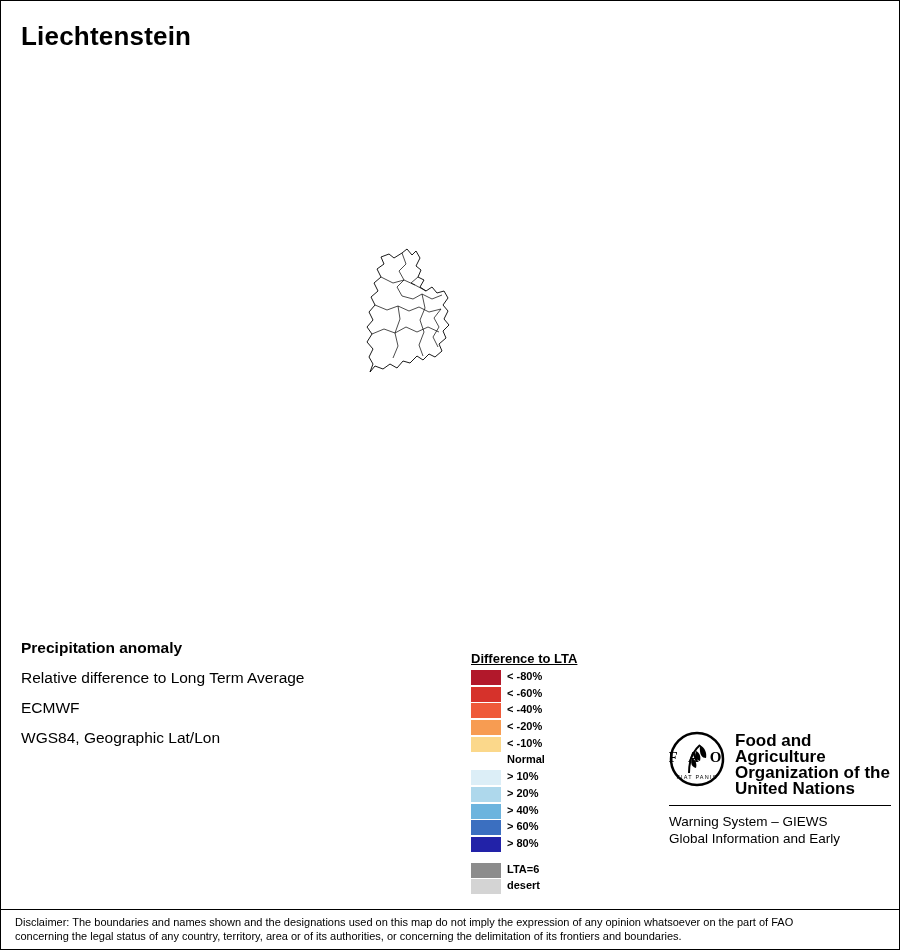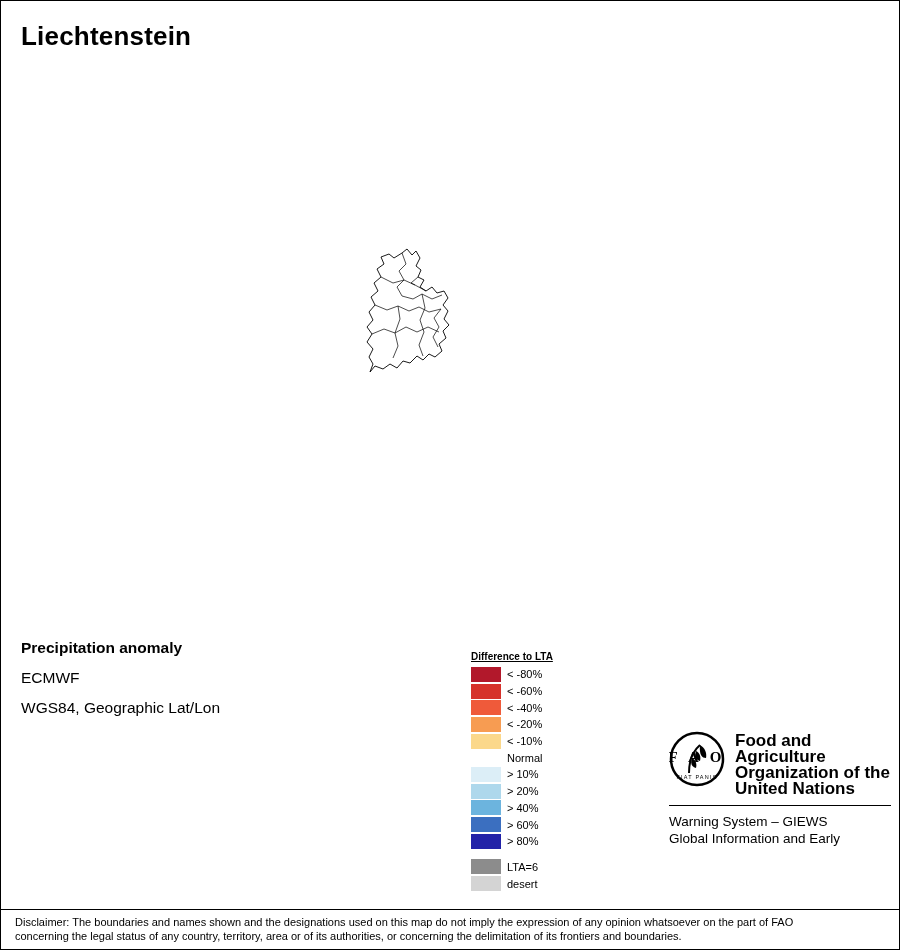--- a/index.html
+++ b/index.html
@@ -50,33 +50,33 @@
   .meta-line.bold {
     font-weight: bold;
   }
   .legend {
     position: absolute;
     left: 470px;
     top: 650px;
     width: 170px;
   }
   .legend-title {
-    font-size: 10px;
+    font-size: 13px;
     font-weight: bold;
     color: #000000;
     text-decoration: underline;
     margin-bottom: 4px;
   }
   .legend-rows {
     display: block;
   }
   .legend-row {
     display: flex;
-    align-items: center;
     height: 16.7px;
+    font-weight: bold;
   }
   .legend-swatch {
     width: 30px;
     height: 15px;
     display: inline-block;
     flex: 0 0 auto;
   }
   .legend-swatch.empty {
     background: transparent;
   }
@@ -160,20 +160,21 @@
         <path d="M397,245 L399,258 L394,272 L397,285 L392,297" fill="none" stroke-width="0.7"></path>
         <path d="M421,233 L424,247 L419,259 L423,271 L418,284 L422,295" fill="none" stroke-width="0.7"></path>
         <path d="M440,248 L433,257 L438,266 L432,276 L437,286" fill="none" stroke-width="0.7"></path>
         <path d="M417,216 L410,222 L414,224" fill="none" stroke-width="0.7"></path>
       </g>
     </svg>
   </div>
 
   <div class="meta-block">
     <div class="meta-line bold">Precipitation anomaly</div>
+    <div class="meta-line">Relative difference to Long Term Average</div>
     <div class="meta-line">ECMWF</div>
     <div class="meta-line">WGS84, Geographic Lat/Lon</div>
   </div>
 
   <div class="legend">
     <div class="legend-title">Difference to LTA</div>
     <div class="legend-rows">
 
       <div class="legend-row">
         <span class="legend-swatch" style="background:#b2182b"></span>

